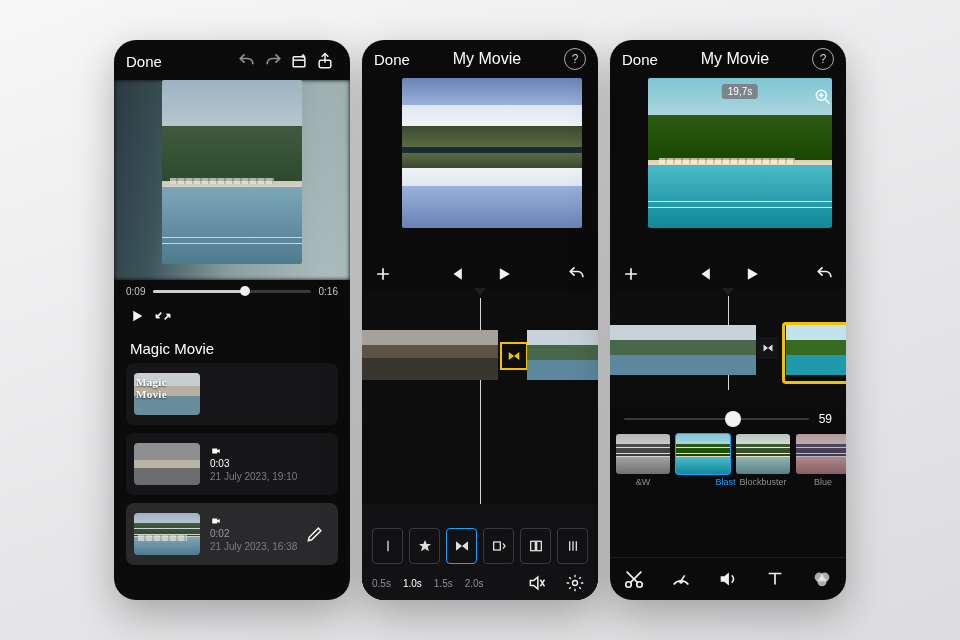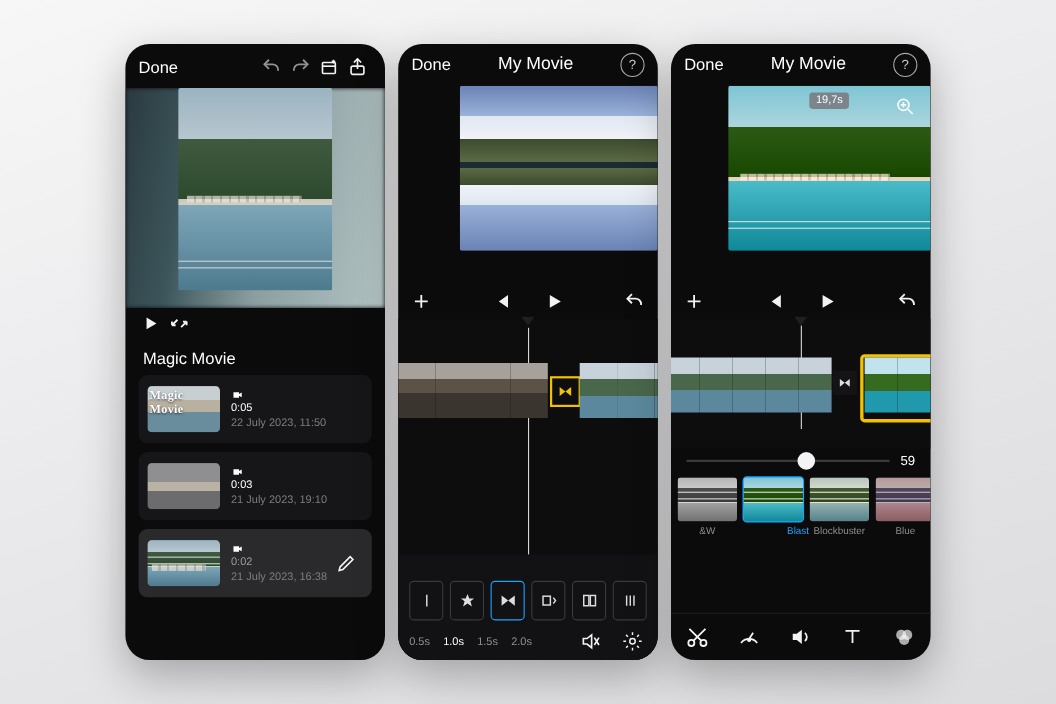--- a/index.html
+++ b/index.html
@@ -95,21 +95,21 @@
   .clipmeta { display:flex; flex-direction:column; gap:2px; font-size:10px; }
   .clipmeta .row1 { display:flex; align-items:center; gap:4px; font-size:11px; }
   .clipmeta .row1 svg { width:12px; height:10px; }
   .clipmeta .date { color:#7c7c82; }
   .pencil { position:absolute; right:10px; top:50%; transform:translateY(-50%); }
   .mm-ovl { position:absolute; left:2px; top:3px; font-family: "Times New Roman", serif; font-weight:700; font-size:11px; color:#fff; text-shadow:0 1px 2px rgba(0,0,0,.7); letter-spacing:.3px; }
 
   
   .title { font-size:16px; font-weight:500; }
   .helpbtn { width:20px; height:20px; border-radius:50%; border:1.2px solid #aaa; display:flex; align-items:center; justify-content:center; font-size:12px; color:#ccc; }
-  .p2-preview { position:relative; height:180px; display:flex; align-items:flex-start; justify-content:flex-end;padding-left:24px; }
+  .p2-preview { position:relative; height:180px; display:flex; align-items:flex-start; justify-content:center;padding-left:24px; }
   .p2-preview .pic { width:180px; height:150px; border-radius:2px; overflow:hidden; position:relative; margin-top:2px; }
   
   .scene-mtn {
     width:100%; height:100%;
     background:
       linear-gradient(to bottom,
         #6a83b5 0%, #9ab1d9 18%,          
         #dfe7ef 18%, #f0f3f8 32%,         
         #3c4a2f 32%, #5b6a44 46%,         
         #1b2b33 46%, #1b2b33 50%,         
@@ -219,20 +219,28 @@
 
   <div class="p1-preview">
     <div class="blurbg"></div>
     <div class="innerpic">
       <div class="scene-lake">
             <div class="buildings"></div>
           </div>
     </div>
   </div>
 
+  <div class="scrubbar">
+    <span>0:09</span>
+    <div class="track">
+          <div class="fill"></div>
+          <div class="knob"></div>
+        </div>
+    <span>0:16</span>
+  </div>
   <div class="ctrlrow">
     <span class="iconbtn play-tri">
           <svg viewBox="0 0 24 24" fill="currentColor">
             <path d="M7 5v14l12-7z"></path>
           </svg>
         </span>
     <span class="sp"></span>
     <span class="iconbtn">
           <svg viewBox="0 0 24 24" fill="none" stroke="currentColor" stroke-width="2">
             <path d="M4 14l6-6M4 14v-4m0 4h4M20 10l-6 6M20 10v4m0-4h-4"></path>
@@ -241,29 +249,20 @@
   </div>
 
   <div class="sectionhdr">Magic Movie</div>
 
   <div class="cliplist">
     <div class="clip">
       <div class="thumb">
             <div class="scene-town"></div>
             <span class="mm-ovl">Magic Movie</span>
           </div>
-      <div class="clipmeta">
-        <div class="row1">
-              <svg viewBox="0 0 24 24" fill="currentColor">
-                <path d="M3 6h12v12H3zM15 10l6-3v10l-6-3z"></path>
-              </svg>
-            </div>
-        <span>0:05</span>
-        <span class="date">22 July 2023, 11:50</span>
-      </div>
     </div>
     <div class="clip">
       <div class="thumb">
             <div class="scene-street"></div>
           </div>
       <div class="clipmeta">
         <div class="row1">
               <svg viewBox="0 0 24 24" fill="currentColor">
                 <path d="M3 6h12v12H3zM15 10l6-3v10l-6-3z"></path>
               </svg>

